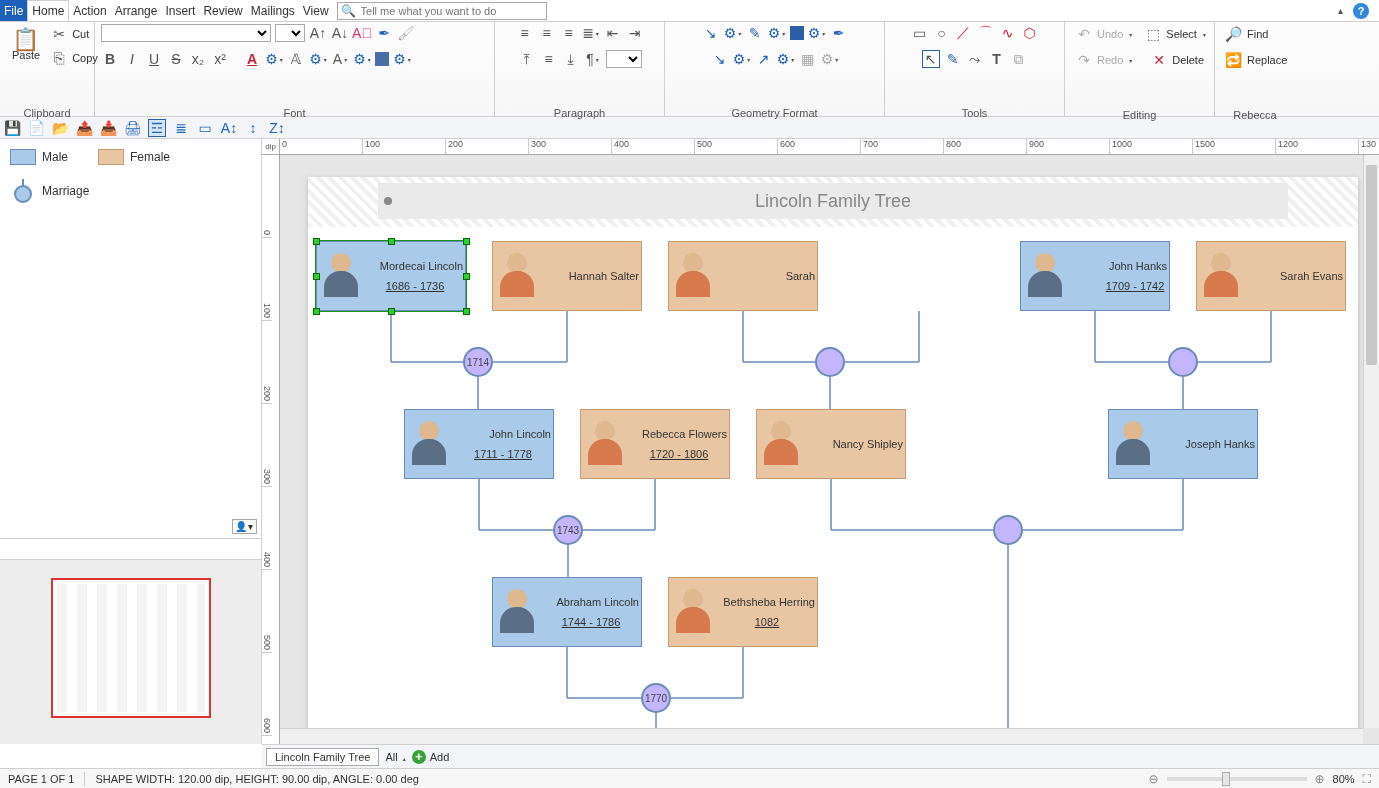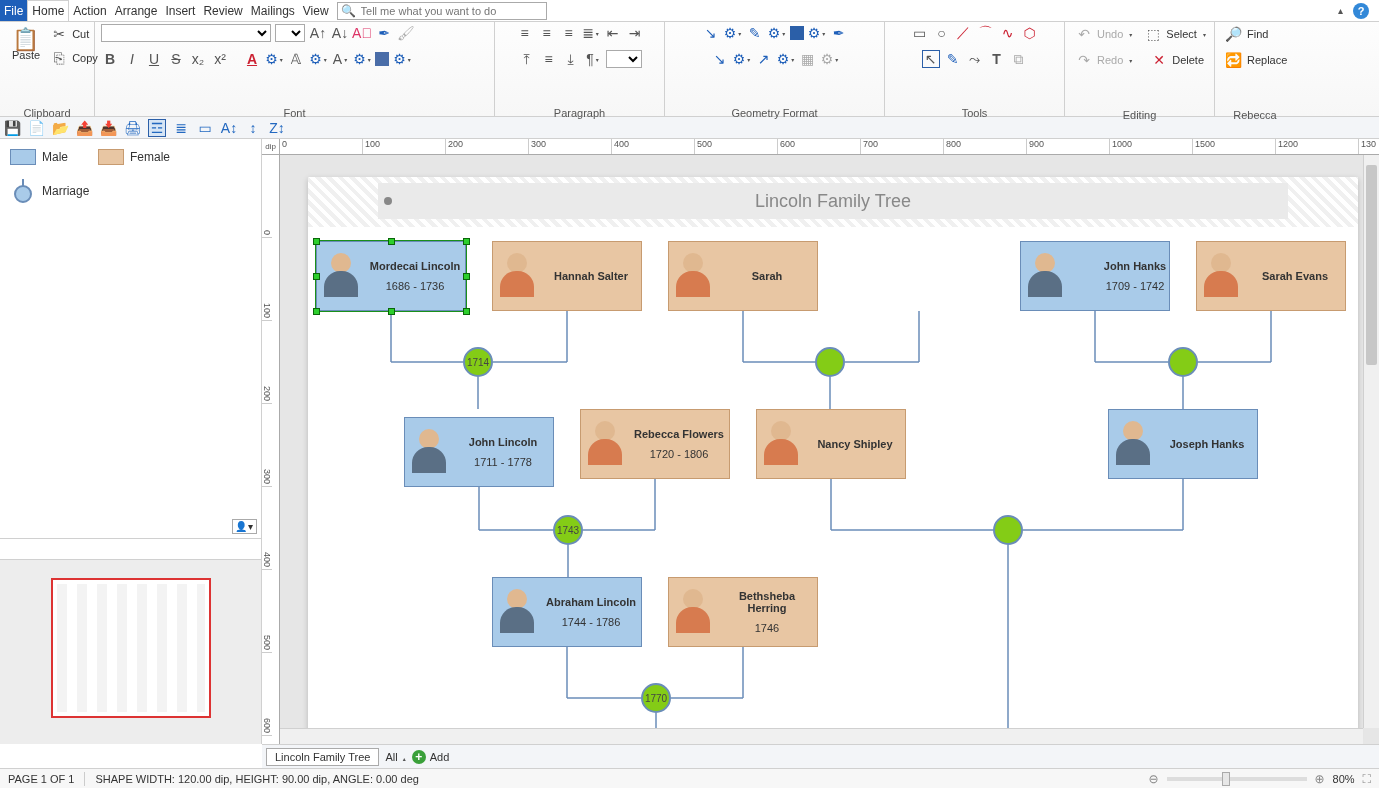--- a/index.html
+++ b/index.html
@@ -70,24 +70,24 @@
 .page-title-inner::before { content: ""; position: absolute; left: 6px; top: 50%; width: 8px; height: 8px; background: #888; border-radius: 50%; transform: translateY(-50%); }
 
 .node { position: absolute; width: 150px; height: 70px; border: 1px solid; display: flex; align-items: center; font-size: 11px; }
 .node.male { background: #a9cbe9; border-color: #6a8db8; }
 .node.female { background: #e8c6a3; border-color: #c79b70; }
 .node .avatar { width: 40px; height: 50px; margin: 0 4px; position: relative; flex-shrink: 0; }
 .node .avatar .head { width: 20px; height: 20px; border-radius: 50%; background: #e0b890; position: absolute; left: 10px; top: 2px; }
 .node .avatar .body { width: 34px; height: 26px; background: #5a6f85; border-radius: 16px 16px 0 0; position: absolute; left: 3px; top: 20px; }
 .node.female .avatar .body { background: #d77b4f; }
 .node .txt { flex: 1; text-align: center; padding: 2px; }
-.node .name { font-weight: 700; }
-.node .dates { margin-top: 8px; }
-
-.marriage { position: absolute; width: 30px; height: 30px; border: 2px solid #6a8db8; background: #84cc16; border-radius: 50%; display: flex; align-items: center; justify-content: center; font-size: 10px; color: #444; }
+.node .name { font-weight: 400; text-align: right; }
+.node .dates { margin-top: 8px; text-decoration: underline; }
+
+.marriage { position: absolute; width: 30px; height: 30px; border: 2px solid #6a8db8; background: #c4b5fd; border-radius: 50%; display: flex; align-items: center; justify-content: center; font-size: 10px; color: #444; }
 
 svg.lines { position: absolute; left: 0; top: 0; width: 100%; height: 100%; pointer-events: none; }
 svg.lines line { stroke: #6a8db8; stroke-width: 1.5; }
 
 .sel-handles { position: absolute; pointer-events: none; }
 .sel-box { border: 1px solid #1a8f1a; position: absolute; }
 .handle { position: absolute; width: 7px; height: 7px; background: #2dcf2d; border: 1px solid #0a660a; }
 
 .scrollbar-v { position: absolute; right: 0; top: 16px; bottom: 16px; width: 16px; background: #f0f0f0; border-left: 1px solid #d0d0d0; }
 .scrollbar-v .thumb-sb { position: absolute; left: 2px; right: 2px; top: 10px; height: 200px; background: #c7c7c7; border-radius: 2px; }
@@ -468,21 +468,21 @@
           </div>
           <div class="node female" style="left: 888px; top: 64px;">
             <div class="avatar">
               <div class="head"></div>
               <div class="body"></div>
             </div>
             <div class="txt">
               <div class="name">Sarah Evans</div>
             </div>
           </div>
-          <div class="node male" style="left: 96px; top: 232px; margin-top: 8px;">
+          <div class="node male" style="left: 96px; top: 232px;">
             <div class="avatar">
               <div class="head"></div>
               <div class="body"></div>
             </div>
             <div class="txt">
               <div class="name">John Lincoln</div>
               <div class="dates">1711 - 1778</div>
             </div>
           </div>
           <div class="node female" style="left: 272px; top: 232px;">
@@ -523,21 +523,21 @@
               <div class="dates">1744 - 1786</div>
             </div>
           </div>
           <div class="node female" style="left: 360px; top: 400px;">
             <div class="avatar">
               <div class="head"></div>
               <div class="body"></div>
             </div>
             <div class="txt">
               <div class="name">Bethsheba Herring</div>
-              <div class="dates">1746</div>
+              <div class="dates">1082</div>
             </div>
           </div>
           <div class="marriage" style="left: 155px; top: 170px;">1714</div>
           <div class="marriage" style="left: 507px; top: 170px;"></div>
           <div class="marriage" style="left: 860px; top: 170px;"></div>
           <div class="marriage" style="left: 245px; top: 338px;">1743</div>
           <div class="marriage" style="left: 685px; top: 338px;"></div>
           <div class="marriage" style="left: 333px; top: 506px;">1770</div>
         </div>
     </div>

